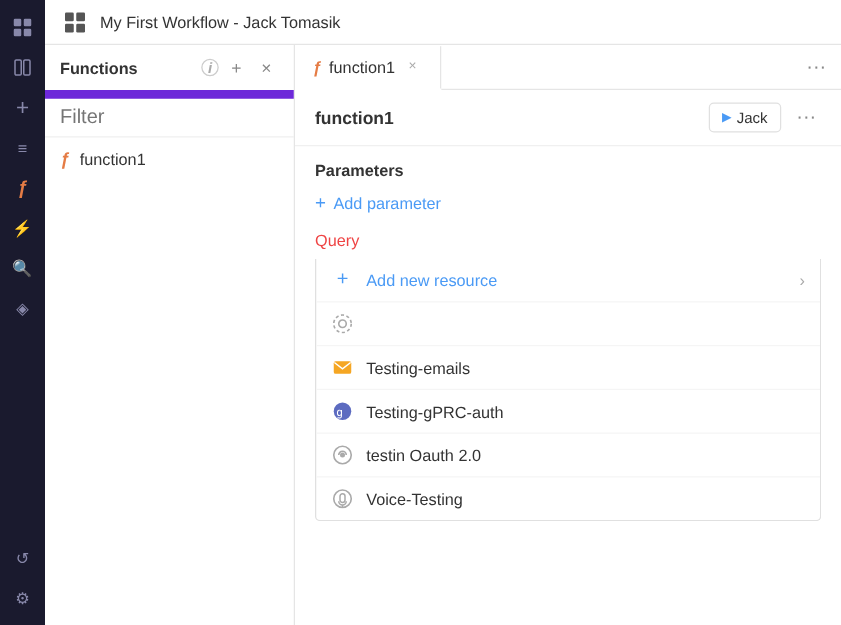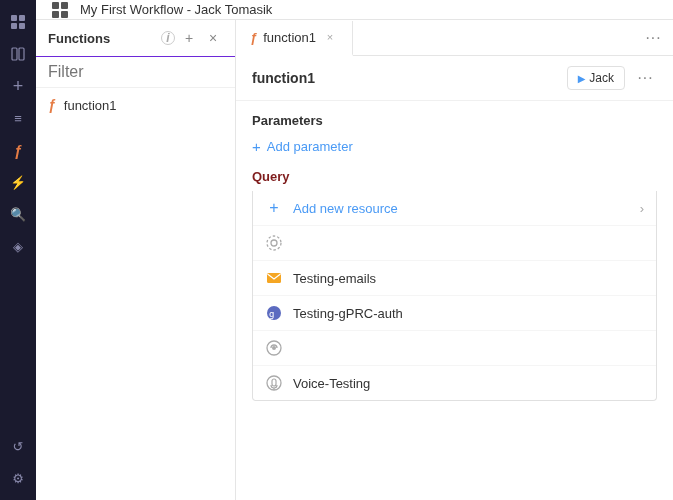--- a/index.html
+++ b/index.html
@@ -26,21 +26,21 @@
       font-size: 14px;
     }
     .toolbar-icon.active { color: #fff; }
     .toolbar-spacer { flex: 1; }
 
     
     .main-container { display: flex; flex-direction: column; flex: 1; overflow: hidden; }
 
     
     .top-bar {
-      height: 20px;
+      height: 36px;
       background: #fff;
       border-bottom: 1px solid #e5e5e5;
       display: flex;
       align-items: center;
       padding: 0 12px;
       gap: 8px;
       flex-shrink: 0;
     }
     .top-bar-logo {
       width: 24px; height: 24px;
@@ -56,21 +56,21 @@
     .sidebar {
       width: 200px;
       background: #fff;
       border-right: 1px solid #e5e5e5;
       display: flex;
       flex-direction: column;
       flex-shrink: 0;
     }
     .sidebar-header {
       display: flex; align-items: center; padding: 8px 12px;
-      border-bottom: 1px solid #6d28d9;
+      border-bottom: 7px solid #6d28d9;
       gap: 4px;
     }
     .sidebar-header-title { font-size: 13px; font-weight: 600; color: #333; flex: 1; }
     .sidebar-header-icon { color: #888; font-size: 12px; cursor: pointer; }
     .sidebar-actions { display: flex; gap: 4px; }
     .sidebar-action-btn {
       width: 20px; height: 20px;
       display: flex; align-items: center; justify-content: center;
       color: #888; cursor: pointer; border-radius: 3px; font-size: 14px;
     }
@@ -144,21 +144,21 @@
     
     .section { padding: 12px 16px; }
     .section-title { font-size: 13px; font-weight: 600; color: #333; margin-bottom: 8px; }
     .add-param-btn {
       display: flex; align-items: center; gap: 6px;
       color: #4a9af5; cursor: pointer; font-size: 13px;
       padding: 2px 0;
     }
 
     .query-section { padding: 0 16px 12px; }
-    .query-label { font-size: 13px; font-weight: 700; color: #7f1d1d; margin-bottom: 8px; }
+    .query-label { font-size: 13px; font-weight: 400; color: #ef4444; margin-bottom: 8px; }
 
     
     .dropdown-wrapper { position: relative; }
     .dropdown-select {
       width: 100%;
       padding: 7px 10px;
       border: 1px solid #e0e0e0;
       border-radius: 4px;
       background: #fff;
       font-size: 13px;
@@ -342,20 +342,21 @@
               </div>
 
               <div class="dropdown-menu-item">
                 <span class="item-icon oauth">
                   <svg width="16" height="16" viewBox="0 0 16 16" fill="none">
                     <circle cx="8" cy="8" r="7" stroke="#aaa" stroke-width="1.3" fill="none"></circle>
                     <path d="M5 8a3 3 0 0 1 6 0" stroke="#aaa" stroke-width="1.3" fill="none"></path>
                     <circle cx="8" cy="8" r="2" fill="#aaa"></circle>
                   </svg>
                 </span>
+                <span>testin Oauth 2.0</span>
               </div>
 
 
               <div class="dropdown-menu-item">
                 <span class="item-icon voice">
                   <svg width="16" height="16" viewBox="0 0 16 16" fill="none">
                     <circle cx="8" cy="8" r="7" stroke="#aaa" stroke-width="1.3" fill="none"></circle>
                     <path d="M6 6a2 2 0 0 1 4 0v3a2 2 0 0 1-4 0V6z" stroke="#aaa" stroke-width="1.2" fill="none"></path>
                     <path d="M5 10a3 3 0 0 0 6 0" stroke="#aaa" stroke-width="1.2" fill="none"></path>
                     <line x1="8" y1="13" x2="8" y2="15" stroke="#aaa" stroke-width="1.2"></line>

